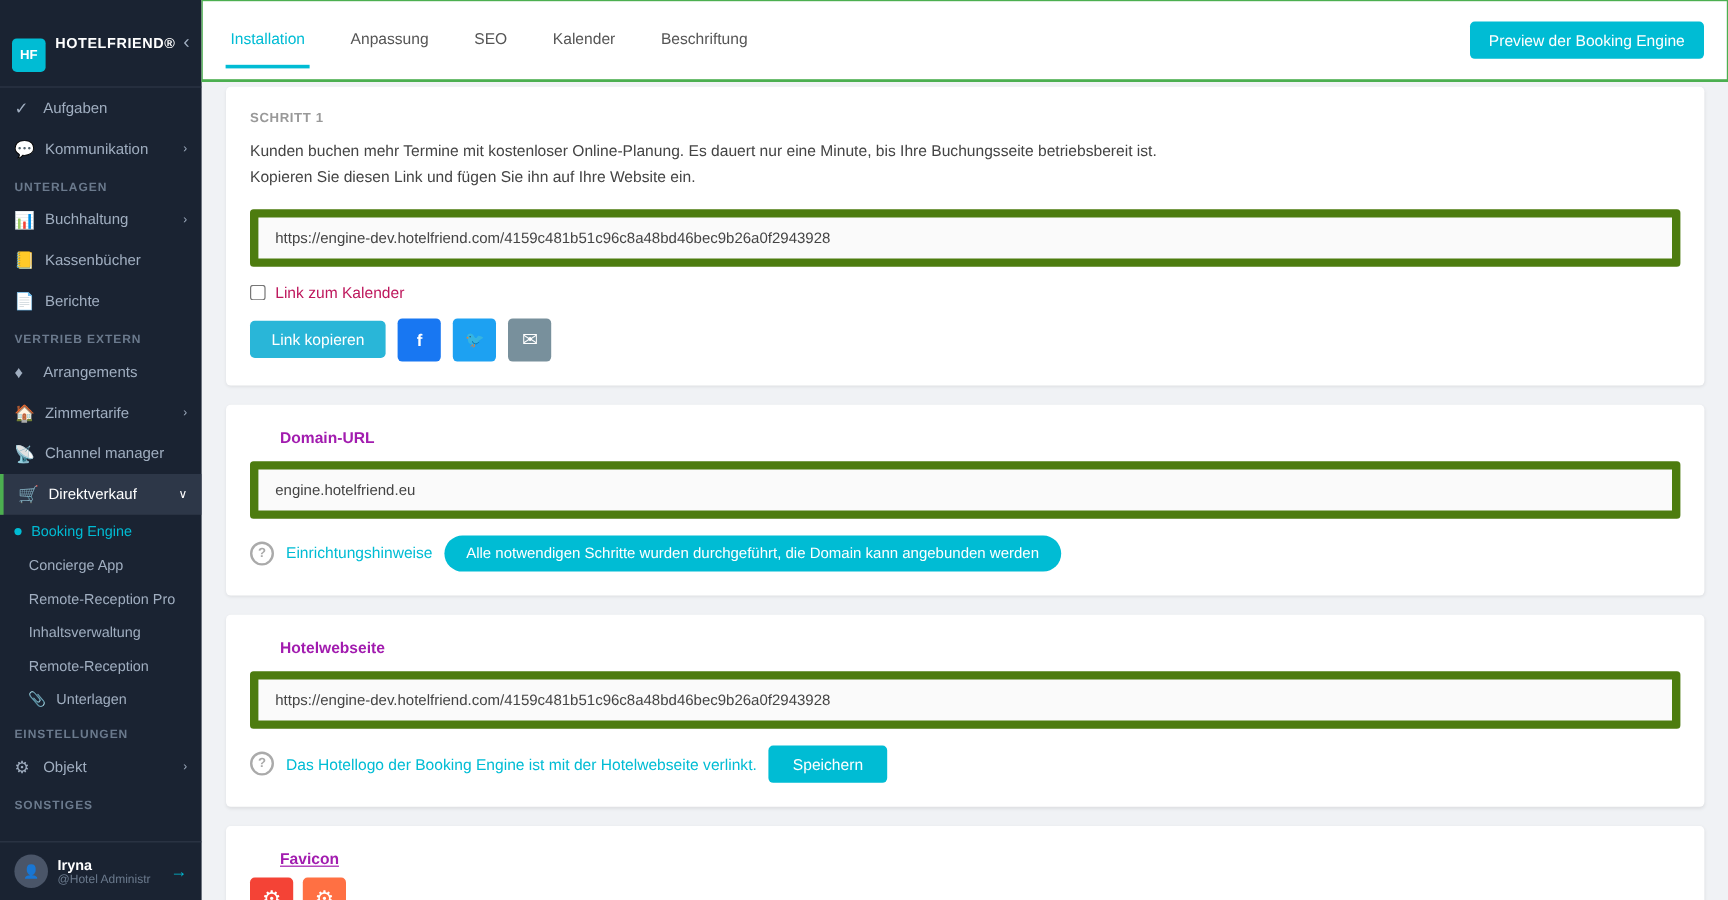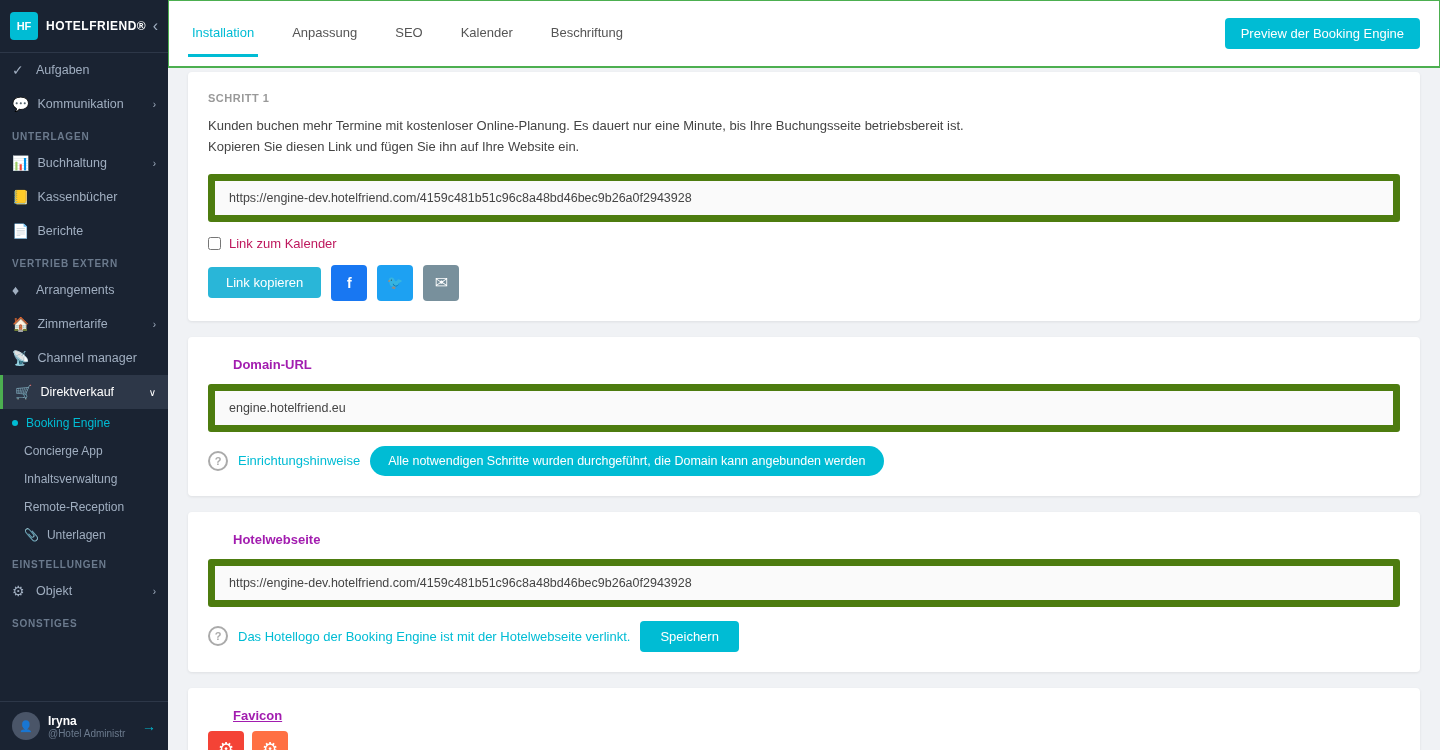--- a/index.html
+++ b/index.html
@@ -22,21 +22,21 @@
       padding: 12px 10px;
       border-bottom: 1px solid #2d3748;
       justify-content: space-between;
     }
     .logo-left { display: flex; align-items: center; gap: 8px; }
     .logo-icon {
       width: 28px; height: 28px;
       background: #00bcd4;
       border-radius: 4px;
       display: flex; align-items: center; justify-content: center;
-      color: white; font-weight: bold; font-size: 11px;
+      color: white; font-weight: bold; font-size: 11px; margin-top: 20px;
     }
     .logo-text { color: white; font-weight: 700; font-size: 12px; letter-spacing: 0.5px; }
     .sidebar-collapse { color: #a0aec0; cursor: pointer; font-size: 16px; }
 
     .sidebar-menu-item {
       display: flex; align-items: center; gap: 8px;
       padding: 9px 12px;
       color: #a0aec0;
       cursor: pointer;
       font-size: 12.5px;
@@ -332,20 +332,23 @@
     <span class="icon">🛒</span>
     <span>Direktverkauf</span>
     <span class="chevron">∨</span>
   </div>
 
   <div class="sidebar-sub-item active">
     <span>Booking Engine</span>
   </div>
   <div class="sidebar-sub-item">
     <span>Concierge App</span>
+  </div>
+  <div class="sidebar-sub-item">
+    <span>Remote-Reception Pro</span>
   </div>
   <div class="sidebar-sub-item">
     <span>Inhaltsverwaltung</span>
   </div>
   <div class="sidebar-sub-item">
     <span>Remote-Reception</span>
   </div>
   <div class="sidebar-sub-item">
     <span style="font-size:12px;">📎</span>
     <span>Unterlagen</span>

